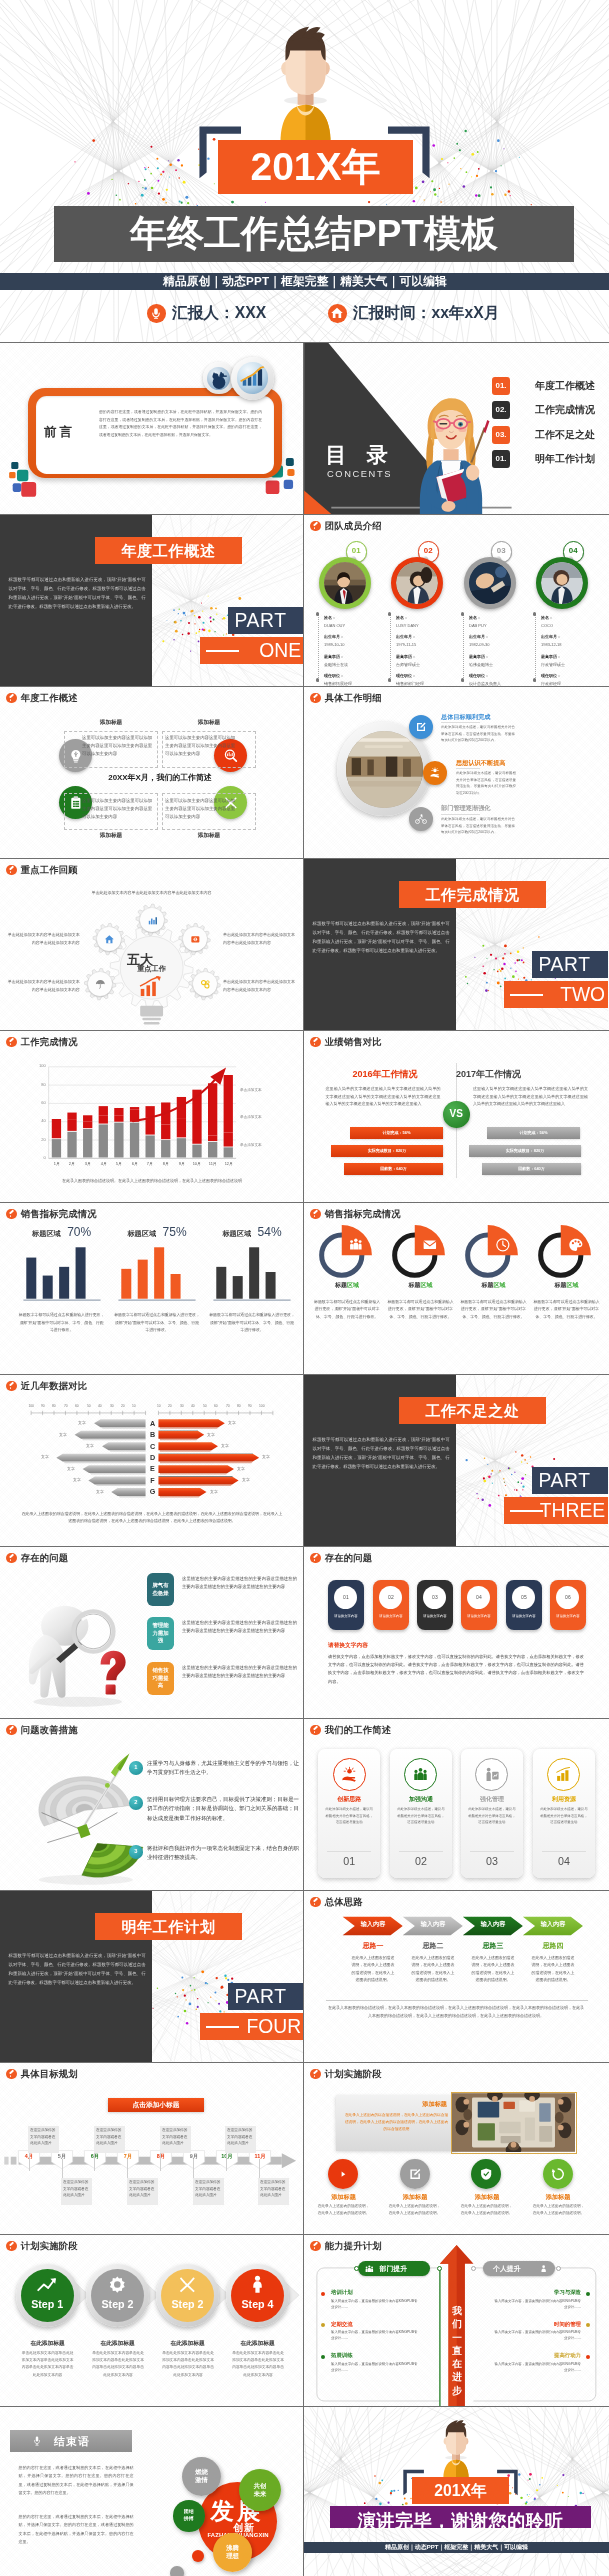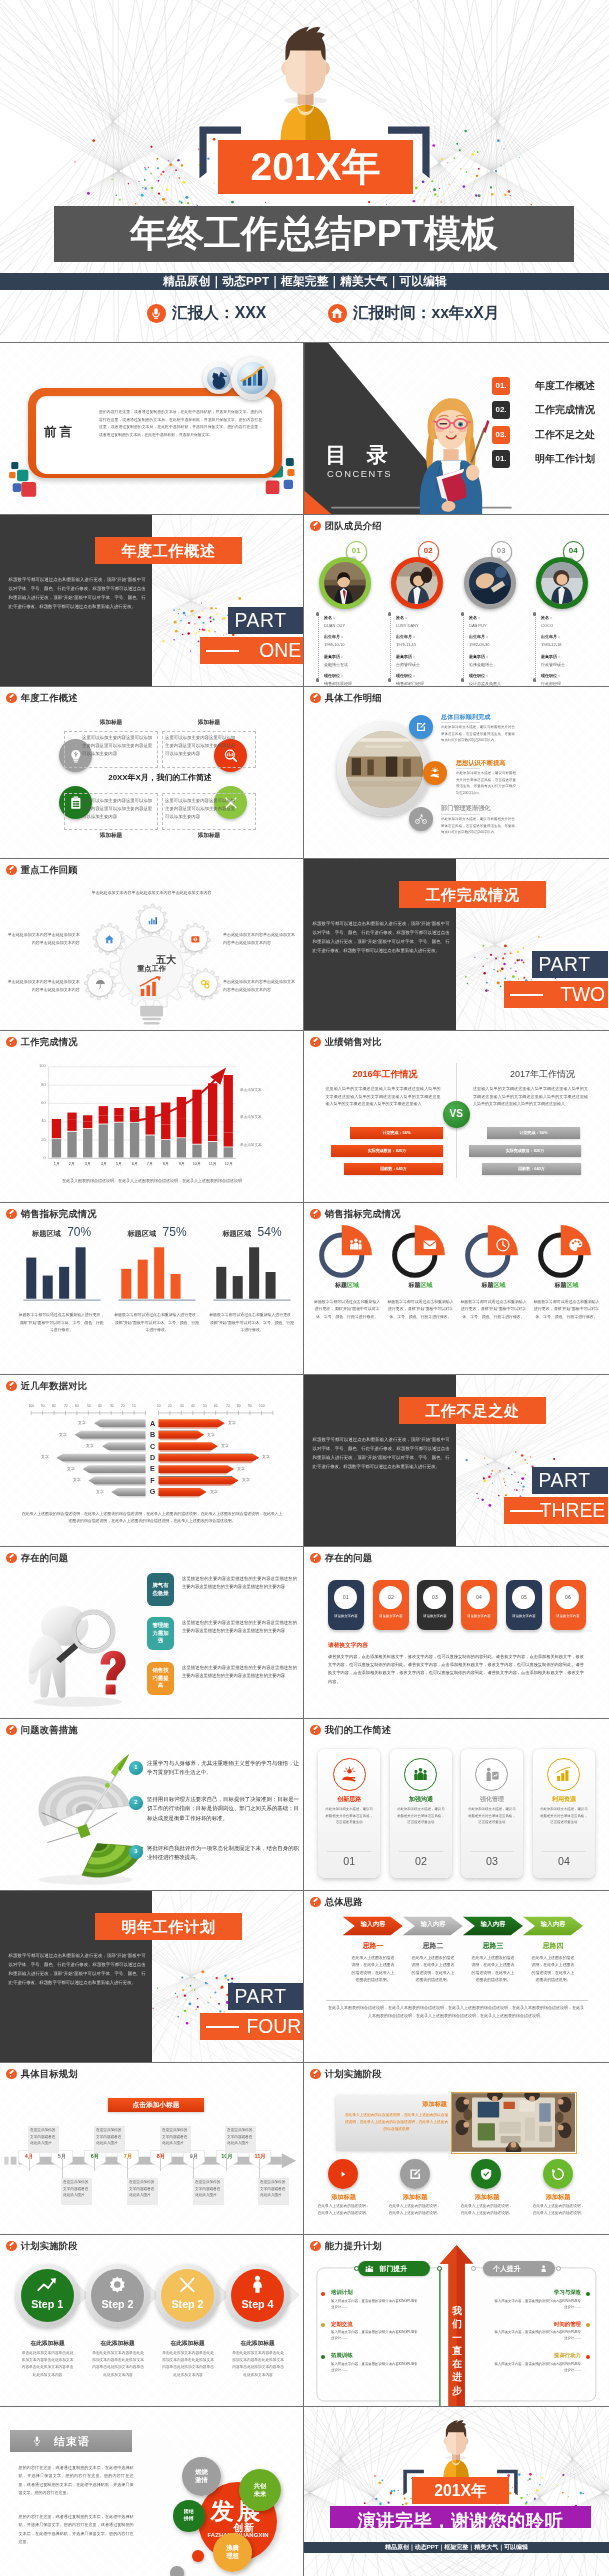--- a/index.html
+++ b/index.html
@@ -932,21 +932,21 @@
         </div>
   <div class="abs" style="left:193px;top:113px;width:24px;height:24px;border-radius:50%;background:#fdfdfd;box-shadow:0 0.7px 2.1px rgba(0,0,0,.22);display:flex;align-items:center;justify-content:center">
           <span>
             <svg width="10.7" height="10.7" viewBox="0 0 24 24">
               <circle cx="8" cy="8" r="4.6" fill="none" stroke="#f0c419" stroke-width="2.4"></circle>
               <circle cx="15.5" cy="15.5" r="4.6" fill="none" stroke="#f0c419" stroke-width="2.4"></circle>
               <circle cx="17.5" cy="7" r="3" fill="none" stroke="#f0c419" stroke-width="2"></circle>
             </svg>
           </span>
         </div>
-  <div class="abs" style="left:127px;top:96px;width:49px;text-align:right;font-size:10px;font-weight:bold;color:#3a3a3a;line-height:9.3px">五大</div>
+  <div class="abs" style="left:127px;top:96px;width:49px;text-align:left;font-size:13px;font-weight:bold;color:#3a3a3a;line-height:9.3px">五大</div>
   <div class="abs" style="left:127px;top:105px;width:49px;text-align:center;font-size:7.2px;font-weight:bold;color:#3a3a3a;line-height:9.3px">重点工作</div>
   <svg class="abs" style="left:137px;top:117px" width="29" height="21.5" viewBox="0 0 40 30">
           <rect x="5" y="18" width="5" height="10" fill="#f15a22"></rect>
           <rect x="13" y="13" width="5" height="15" fill="#f15a22"></rect>
           <rect x="21" y="8" width="5" height="20" fill="#f15a22"></rect>
           <path d="M4 14 L12 10 L20 5 L30 1" stroke="#f15a22" stroke-width="2" fill="none"></path>
           <path d="M26 0 L33 1 L31 7 Z" fill="#f15a22"></path>
         </svg>
   <div class="abs" style="left:84px;top:30px;width:135px;text-align:center;font-size:4px;line-height:7.6px;color:#555">单击此处添加文本内容单击此处添加文本内容单击此处添加文本内容</div>
   <div class="abs" style="left:5.7px;top:72px;width:74px;text-align:right;font-size:4px;line-height:7.6px;color:#555">单击此处添加文本内容单击此处添加文本内容单击此处添加文本内容</div>
@@ -1152,21 +1152,21 @@
   <div class="abs" style="left:24px;top:147px;width:256px;text-align:center;font-size:4px;color:#555">在此录入图表的综合描述说明。在此录入上述图表的综合描述说明，在此录入上述图表的综合描述说明</div>
  </div>
  <div class="slide s-half last">
   <div class="tex"></div>
   <div class="hd">
           <span class="pen"></span>
           <h2>业绩销售对比</h2>
         </div>
   <div class="abs" style="left:152px;top:31.5px;width:0.7px;height:115px;background:#dcdcdc"></div>
   <div class="abs" style="left:21.5px;top:37px;width:119px;text-align:center;font-size:9px;font-weight:bold;color:#e8380d">2016年工作情况</div>
-  <div class="abs" style="left:179px;top:37px;width:119px;text-align:center;font-size:9px;font-weight:normal;color:#444">2017年工作情况</div>
+  <div class="abs" style="left:152px;top:37px;width:119px;font-size:9px;font-weight:bold;color:#444">2017年工作情况</div>
   <div class="abs" style="left:21.5px;top:54px;width:115px;font-size:4px;line-height:7.6px;color:#555;text-align:justify">这里输入简单的文字概述这里输入简单文字概述这里输入简单的文字概述这里输入简单的文字概述这里输入简单的文字概述这里输入简单的文字概述这里输入简单的文字概述这里输入</div>
   <div class="abs" style="left:169px;top:54px;width:115px;font-size:4px;line-height:7.6px;color:#555;text-align:justify">这里输入简单的文字概述这里输入简单字概述这里输入简单的文字概述这里输入简单的文字概述这里输入简单的文字概述这里输入简单的文字概述这里输入简单的文字概述这里输入</div>
   <div class="abs" style="left:139px;top:70px;width:26.5px;height:26.5px;border-radius:50%;background:radial-gradient(circle at 35% 30%,#4caf50,#1f7a1f);box-shadow:0 1.4px 2.9px rgba(0,0,0,.3)">
           <span style="display:block;line-height:26.5px;text-align:center;color:#fff;font-size:10px;font-weight:bold">VS</span>
         </div>
   <div class="abs" style="left:46px;top:96px;width:93px;height:11.5px;background:linear-gradient(180deg,#f4531a,#d8380a);box-shadow:0.7px 1.4px 2.1px rgba(0,0,0,.25)">
           <span style="display:block;line-height:11.5px;text-align:center;color:#fff;font-size:4px;font-weight:bold">计划完成：56%</span>
         </div>
         <div class="abs" style="left:27px;top:114px;width:112px;height:11.5px;background:linear-gradient(180deg,#f4531a,#d8380a);box-shadow:0.7px 1.4px 2.1px rgba(0,0,0,.25)">
           <span style="display:block;line-height:11.5px;text-align:center;color:#fff;font-size:4px;font-weight:bold">实际完成数目：820万</span>
@@ -2451,21 +2451,21 @@
     <path d="M55 120 C76 120 90 139 90 172 L55 172 Z" fill="#d78f07"></path>
     <path d="M42.5 119 C43 130 50 135 55 135 C60 135 67 130 67.5 119 C65 127 60 130 55 130 C50 130 45 127 42.5 119 Z" fill="#fcdda5"></path>
   </svg>
   <svg class="abs" style="left:98px;top:62px" width="117" height="27" viewBox="0 0 163 38">
     <path d="M1 1 L30 1 L30 6 L6 6 L6 33 L1 37 Z" fill="#33415a"></path>
     <path d="M162 1 L133 1 L133 6 L157 6 L157 33 L162 37 Z" fill="#33415a"></path>
   </svg>
   <div class="abs" style="left:108px;top:70px;width:97px;height:27px;background:#f2581f">
           <span style="display:block;line-height:27px;text-align:center;color:#fff;font-weight:bold;font-size:15.7px">201X年</span>
         </div>
-  <div class="abs" style="left:26px;top:99px;width:261px;height:22px;background:#a21caf">
+  <div class="abs" style="left:26px;top:99px;width:261px;height:22px;background:#701a75">
           <span style="display:block;line-height:31.5px;text-align:center;color:#fff;font-weight:bold;font-size:18px;letter-spacing:0.7px">演讲完毕，谢谢您的聆听</span>
         </div>
   <div class="abs" style="left:0;top:135px;width:305px;height:10.7px;background:#334155">
           <span style="display:block;line-height:10.7px;text-align:center;color:#fff;font-weight:bold;font-size:6px">精品原创｜动态PPT｜框架完整｜精美大气｜可以编辑</span>
         </div>
  </div>
 </div>
 
 </div>
 

